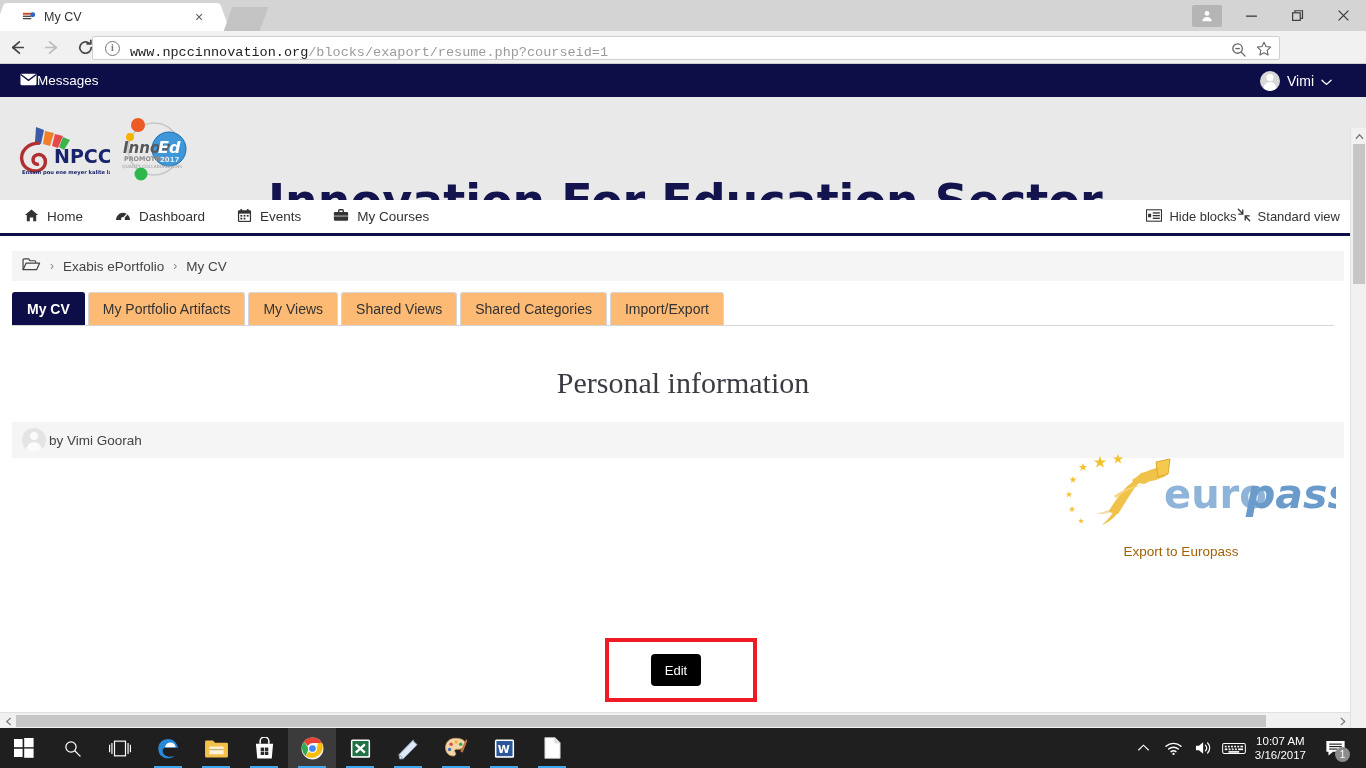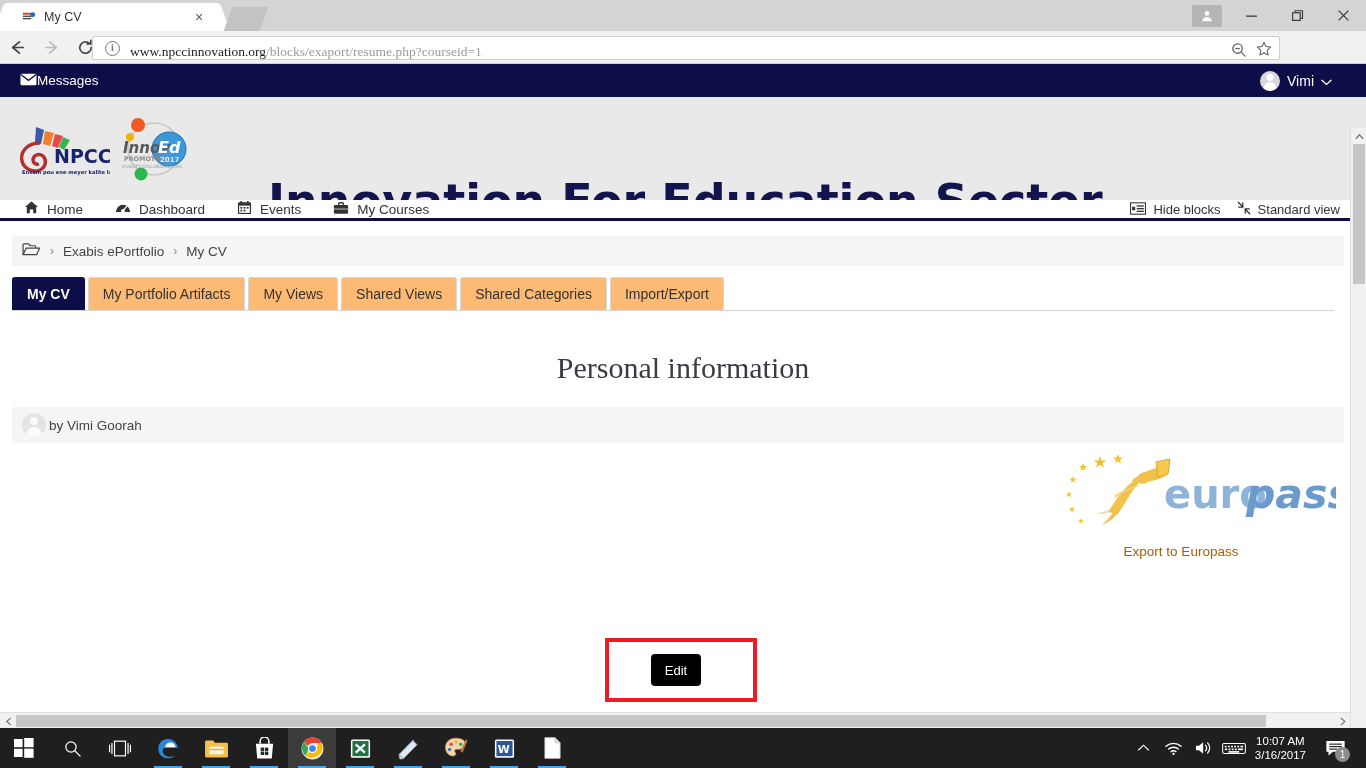--- a/index.html
+++ b/index.html
@@ -75,21 +75,21 @@
     display: flex; align-items: center;
   }
   .omni-info {
     width: 15px; height: 15px; border: 1.4px solid #777; border-radius: 50%;
     margin-left: 12px; color: #777; font-size: 10px; font-weight: bold;
     text-align: center; line-height: 12px; font-family: "Liberation Serif", serif;
     flex: 0 0 auto;
   }
   .omni-url {
     margin-left: 10px; font-size: 13.5px; color: #9b9b9b; white-space: nowrap;
-    font-family: Liberation Serif, serif;
+    font-family: Liberation Mono, monospace;
     margin-top: 8px;
   }
   .omni-url b { color: #222; font-weight: normal; }
   .omni-icons {
     position: absolute; right: 6px; top: 3px; display: flex; align-items: center; gap: 8px;
   }
   .chrome-menu {
     position: absolute; right: 8px; top: 31px; width: 30px; height: 33px;
     display: flex; flex-direction: column; align-items: center; justify-content: center; gap: 2.5px;
   }
@@ -134,30 +134,30 @@
   .logo-npcc { position: absolute; left: 14px; top: 22px; width: 96px; height: 60px; }
   .logo-innoved { position: absolute; left: 114px; top: 14px; width: 78px; height: 76px; }
   .banner-title {
     position: absolute; left: 268px; top: 104px; transform: translateY(-50%);
     font-size: 46px; color: #13134d; letter-spacing: 0px; white-space: nowrap;
     font-family: "DejaVu Sans", sans-serif; font-weight: 600;
   }
 
   
   .mainnav {
-    height: 21px; background: #fff; border-bottom: 3px solid #0d0d47;
+    height: 36px; background: #fff; border-bottom: 3px solid #0d0d47;
     display: flex; align-items: center; position: relative;
   }
   .navitem {
     display: flex; align-items: center; gap: 8px; font-size: 13.5px; color: #333;
     padding: 0 16px; height: 36px;
   }
   .navitem:first-child { margin-left: 8px; }
   .nav-right {
-    position: absolute; right: 26px; display: flex; align-items: flex-end; gap: 16px;
+    position: absolute; right: 26px; display: flex; align-items: center; 
     font-size: 13px; color: #333;
   }
   .nav-right .ni { display: flex; align-items: center; gap: 7px; }
 
   
   .crumbbar {
     margin: 15px 12px 0 12px; height: 30px; background: #f5f5f5;
     display: flex; align-items: center; gap: 9px; padding: 0 10px;
     font-size: 13.5px; color: #444; width: 1332px;
   }

